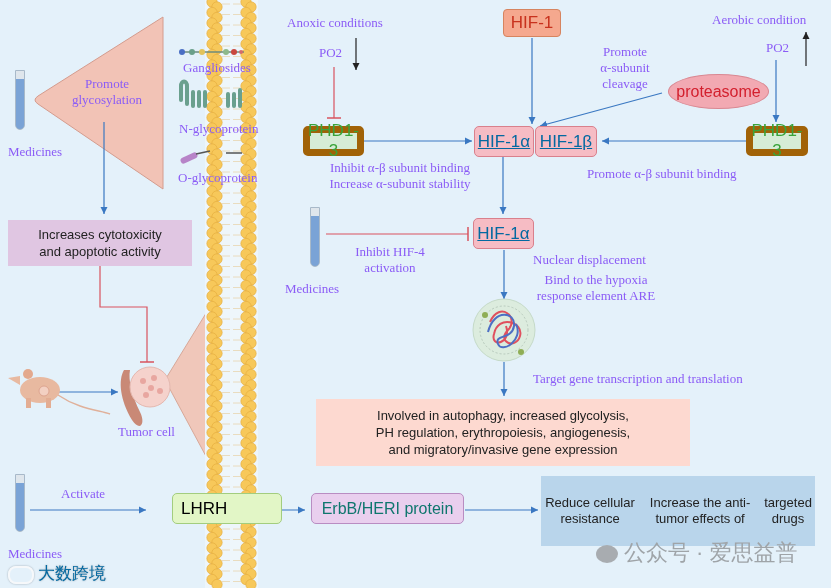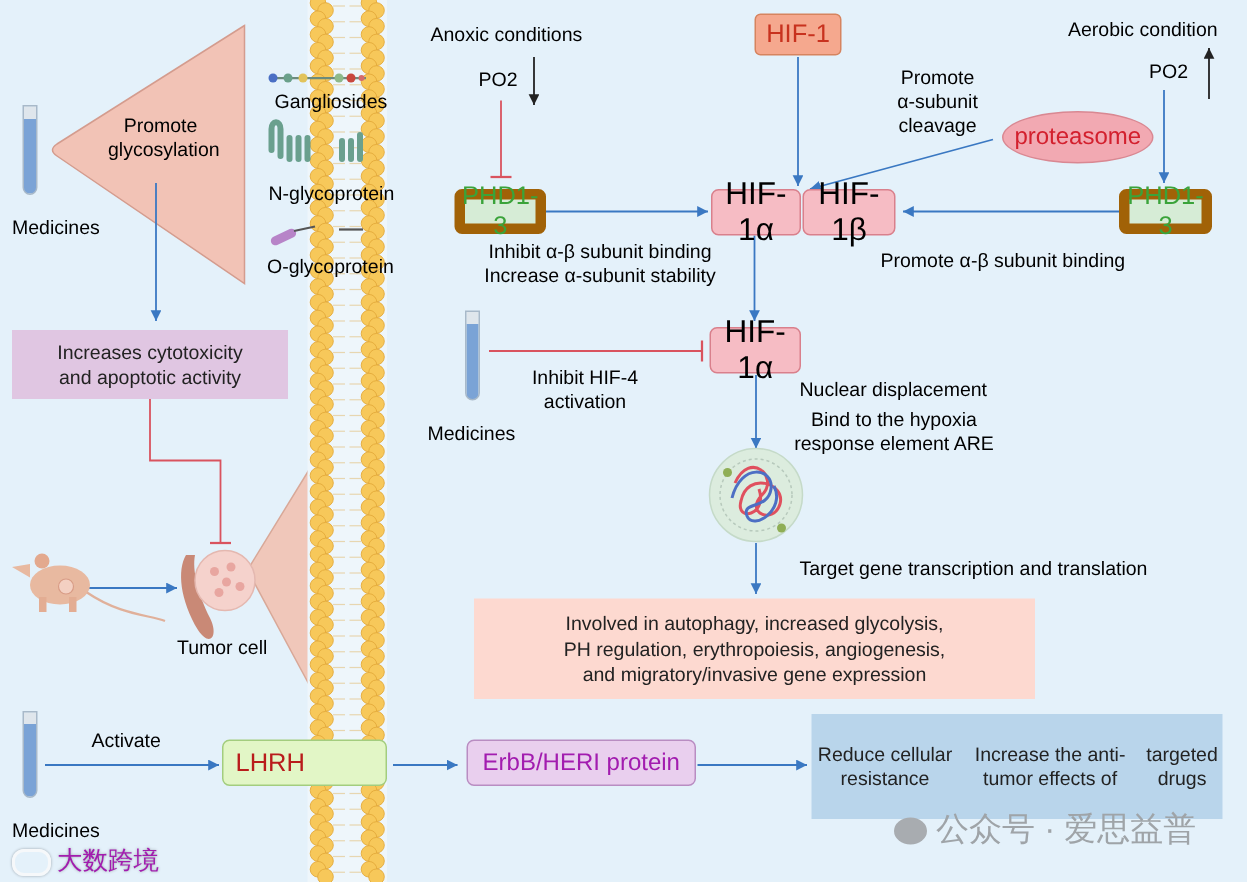--- a/index.html
+++ b/index.html
@@ -1,32 +1,32 @@
 <!DOCTYPE html>
 <html><head>
 <meta charset="utf-8">
 <style>
   html, body { margin: 0; padding: 0; }
   body { width: 831px; height: 588px; overflow: hidden; background: #e4f1fa; font-family: "Liberation Sans", sans-serif; color: #222; }
   #stage { position: relative; width: 831px; height: 588px; background: #e4f1fa; }
   svg#lines { position: absolute; left: 0; top: 0; width: 831px; height: 588px; }
-  .t { position: absolute; font-size: 13px; line-height: 16px; color: #000000; white-space: nowrap; text-align: center; }
+  .t { position: absolute; font-size: 13px; line-height: 16px; color: #8b5cf6; white-space: nowrap; text-align: center; font-family: Liberation Serif, serif; }
   .box { position: absolute; display: flex; align-items: center; justify-content: center; box-sizing: border-box; text-align: center; }
   .phd { background: #d6ecd6; border: 7px solid #a16207; border-radius: 5px; color: #3aa33a; font-size: 17px; }
-  .hif { background: #f6bcc4; border: 1px solid #d9808c; border-radius: 5px; color: #000000; font-size: 21px; }
+  .hif { background: #f6bcc4; border: 1px solid #d9808c; border-radius: 5px; color: #0369a1; font-size: 17px; text-decoration: underline; }
   .hif1 { background: #f5a88e; border: 1px solid #d6845f; border-radius: 4px; color: #c8321e; font-size: 17px; }
   .prot { background: #f2a9b2; border: 1px solid #d98892; border-radius: 50%; color: #d3202e; font-size: 16px; }
-  .lhrh { background: #e2f6c6; border: 1px solid #a3cd7e; border-radius: 5px; color: #b91c1c; font-size: 17px; }
-  .erbb { background: #e9cfee; border: 1px solid #b98dc2; border-radius: 5px; color: #a21caf; font-size: 16px; }
+  .lhrh { background: #e2f6c6; border: 1px solid #a3cd7e; border-radius: 5px; color: #000000; font-size: 17px; margin-left: 24px; }
+  .erbb { background: #e9cfee; border: 1px solid #b98dc2; border-radius: 5px; color: #0f766e; font-size: 16px; }
   .purple { background: #e0c6e2; color: #222; font-size: 13px; line-height: 17px; }
   .salmon { background: #fdd9d0; color: #222; font-size: 13px; line-height: 17px; }
   .blue { background: #b9d5eb; color: #222; font-size: 13px; line-height: 16px; }
   .tube { position: absolute; width: 10px; border-radius: 0 0 6px 6px; background: linear-gradient(#dfe6ec 0 14%, #7aa3d6 14% 100%); border: 1px solid #a8b9c9; box-sizing: border-box; }
   .wm { position: absolute; color: #9fa4a8; font-size: 22px; white-space: nowrap; }
-  .wm2 { position: absolute; color: #a21caf; font-size: 17px; white-space: nowrap; text-shadow: 0 0 2px #9aa3ab; }
+  .wm2 { position: absolute; color: #0369a1; font-size: 17px; white-space: nowrap; text-shadow: 0 0 2px #9aa3ab; }
 </style>
 </head>
 <body>
 
 <div id="stage">
 
   <svg id="lines" viewBox="0 0 831 588">
     <defs>
       <marker id="ab" markerWidth="8" markerHeight="8" refX="6" refY="3" orient="auto">
           <path d="M0,0 L6,3 L0,6 Z" fill="#3a78c2"></path>

